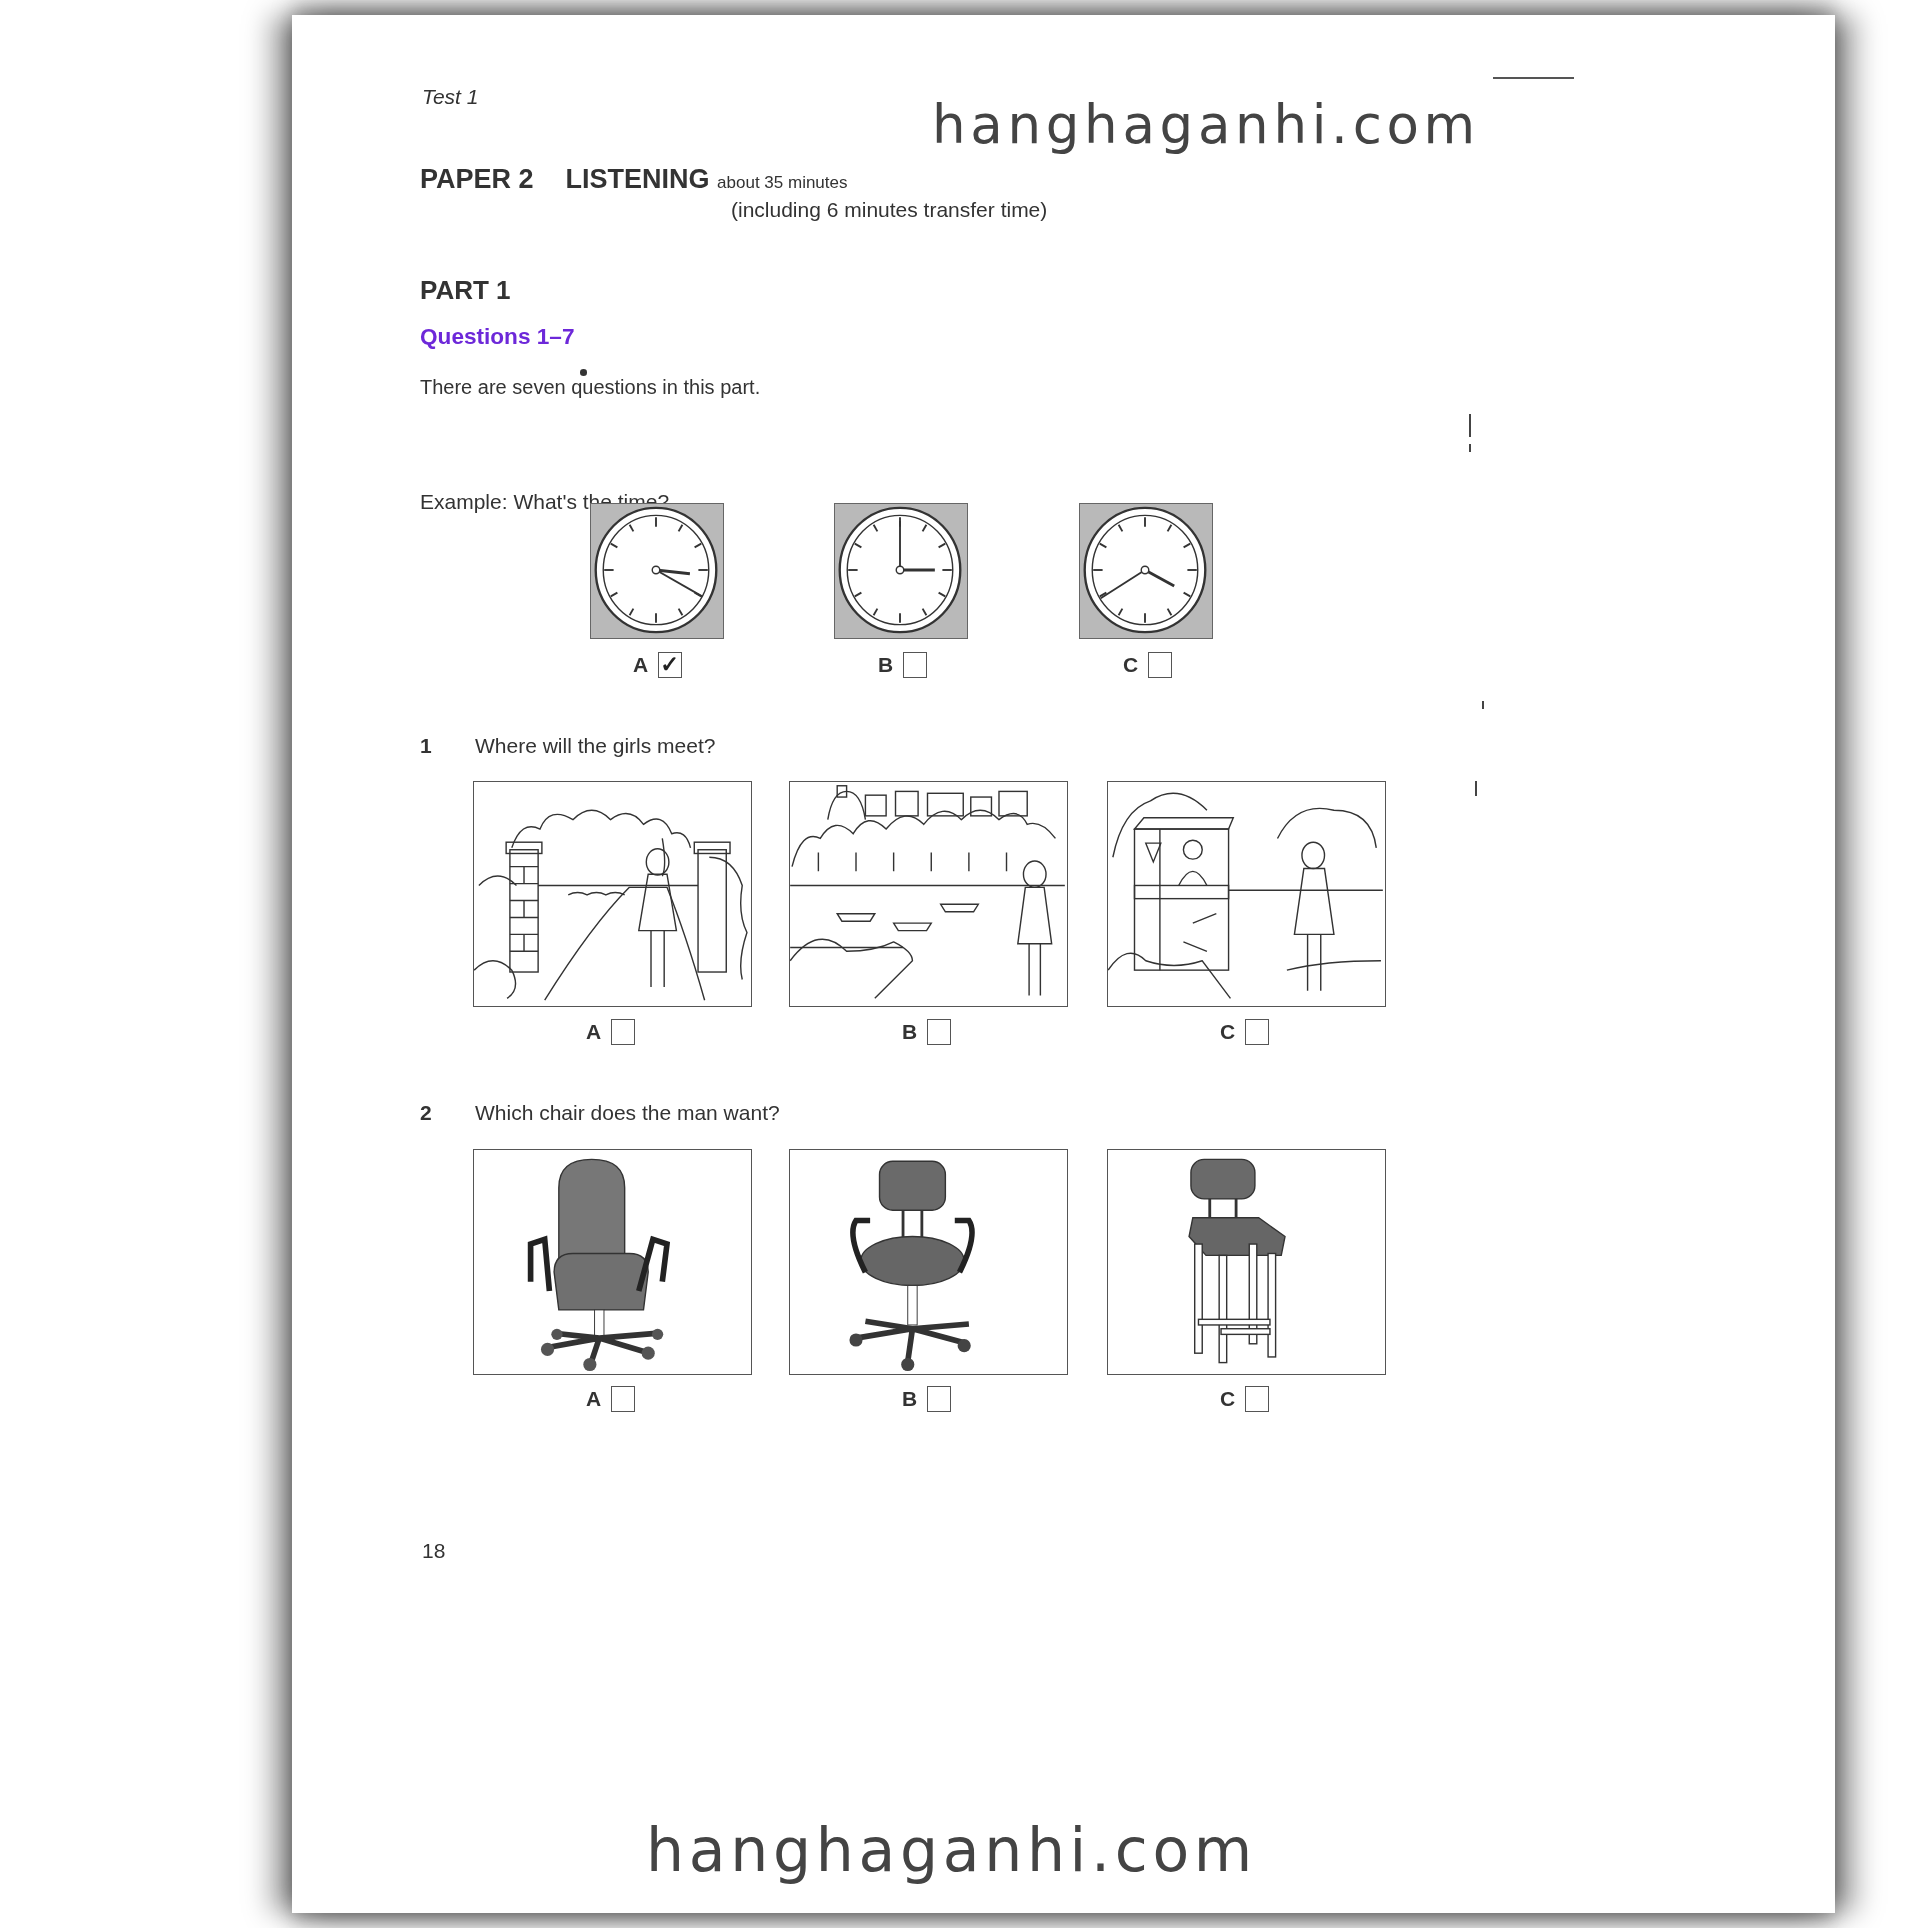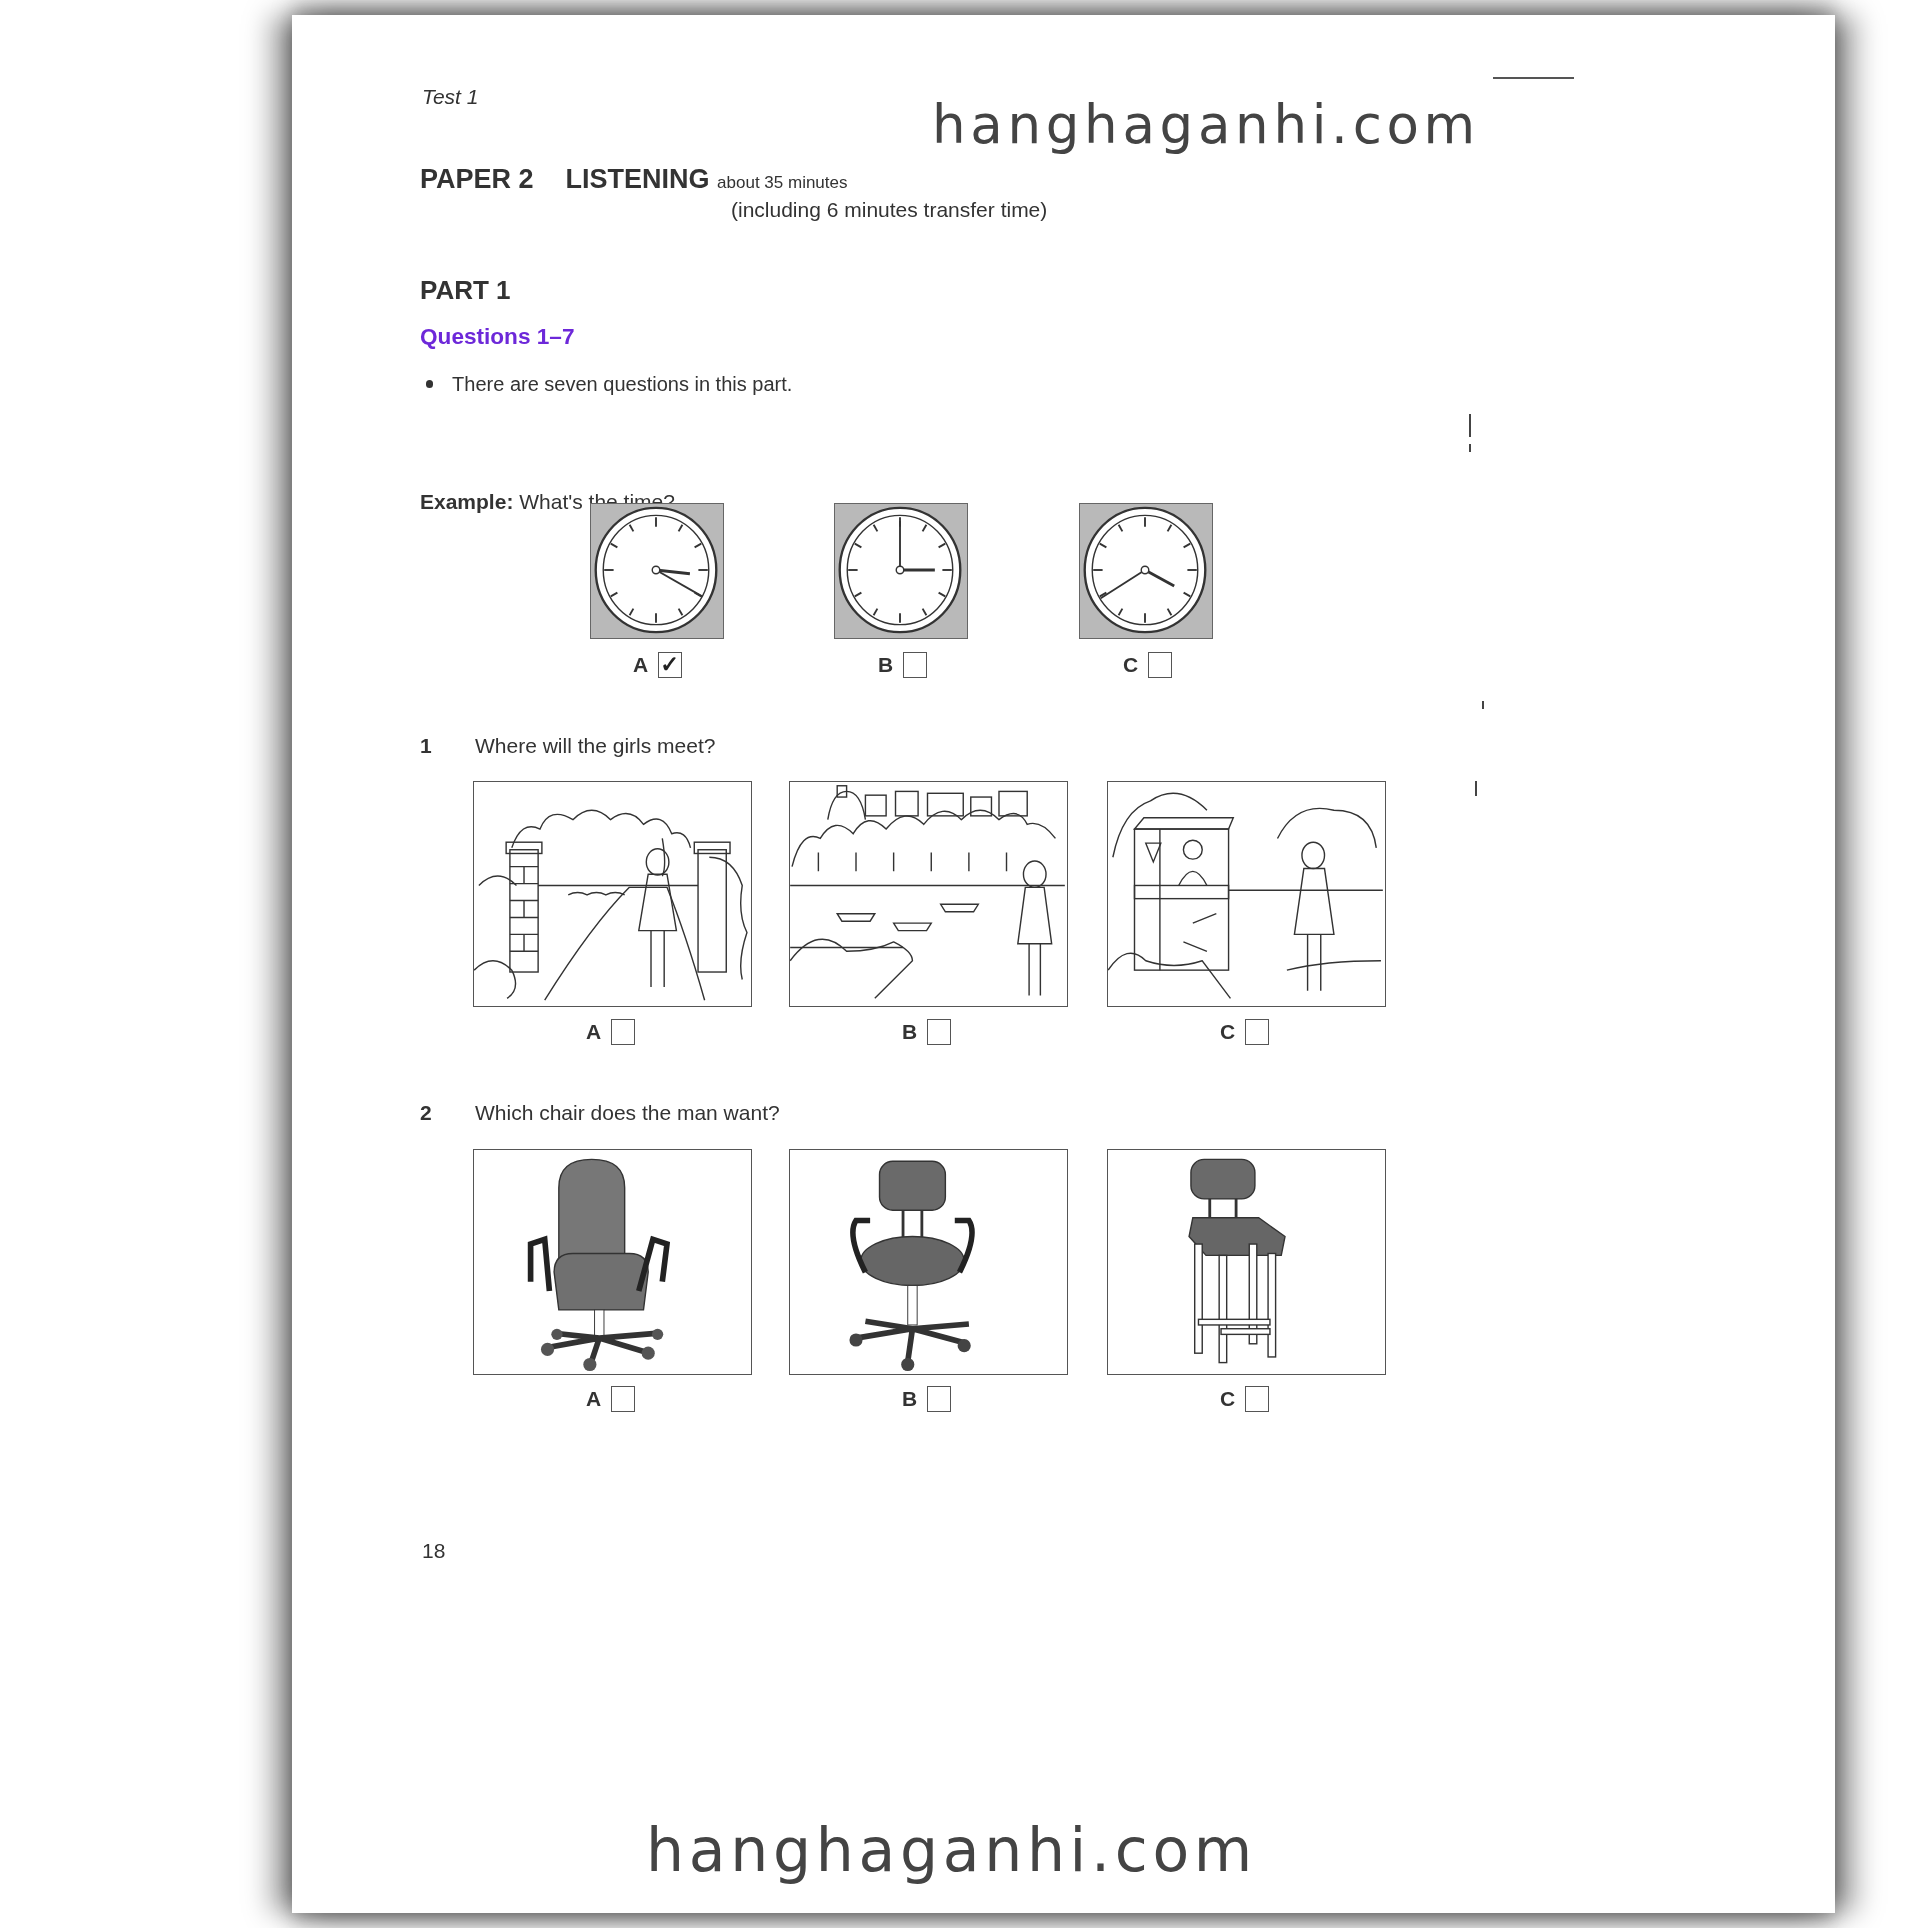--- a/index.html
+++ b/index.html
@@ -15,24 +15,24 @@
   .abs { position:absolute; }
   .test-label { left:130px; top:70px; font-size:21px; font-style:italic; color:#333; }
   .corner-line { left:1201px; top:62px; width:81px; height:1.9px; background:#555; }
   .paper-title { left:128px; top:149px; font-size:27px; font-weight:bold; color:#333; white-space:nowrap; }
   .paper-title .gap { display:inline-block; width:32px; }
   .paper-title .dur { font-weight:normal; font-size:17px; }
   .transfer { left:439px; top:183px; font-size:21px; color:#333; }
   .part { left:128px; top:260px; font-size:26px; font-weight:bold; color:#333; }
   .questions { left:128px; top:309px; font-size:22.6px; font-weight:bold; color:#6d28d9; }
   .bullets { left:128px; top:354px; font-size:20px; color:#333; margin:0; padding:0; list-style:none; }
-  .bullets li { height:30px; display:flex; align-items:center; }
+  .bullets li { height:30px; display:flex; align-items:center;flex-direction:column; }
   .bullets .dot { display:inline-block; width:7.5px; height:7.5px; border-radius:50%; background:#333; margin:0 19px 0 5.6px; }
   .example { left:128px; top:475px; font-size:21px; color:#333; }
-  .example b { font-weight:bold; }
+  .example b { font-weight:normal; }
 
   .clock-box { width:134px; height:136px; background:#b9b9b9; border:1.9px solid #666; box-sizing:border-box; }
   .clock-box svg { display:block; }
   .opt-label { font-size:21px; font-weight:bold; color:#333; display:flex; align-items:center; gap:9.4px; }
   .tickbox { width:24.5px; height:26px; border:1.9px solid #555; box-sizing:border-box; background:#fff; display:inline-flex; align-items:center; justify-content:center; font-size:22.6px; line-height:1; color:#222; }
 
   .q-num { font-size:21px; font-weight:bold; color:#333; }
   .q-text { font-size:21px; color:#333; }
   .pic { width:279px; height:226px; border:1.9px solid #555; box-sizing:border-box; background:#fff; overflow:hidden; }
   .pic svg { display:block; }

